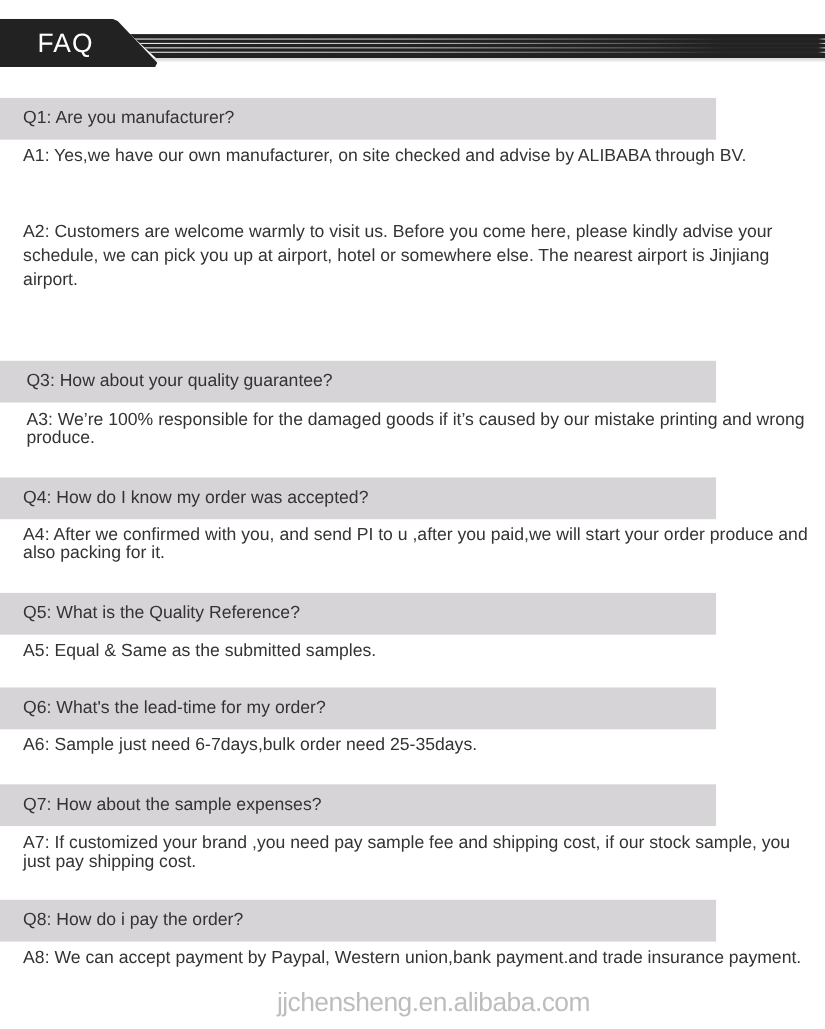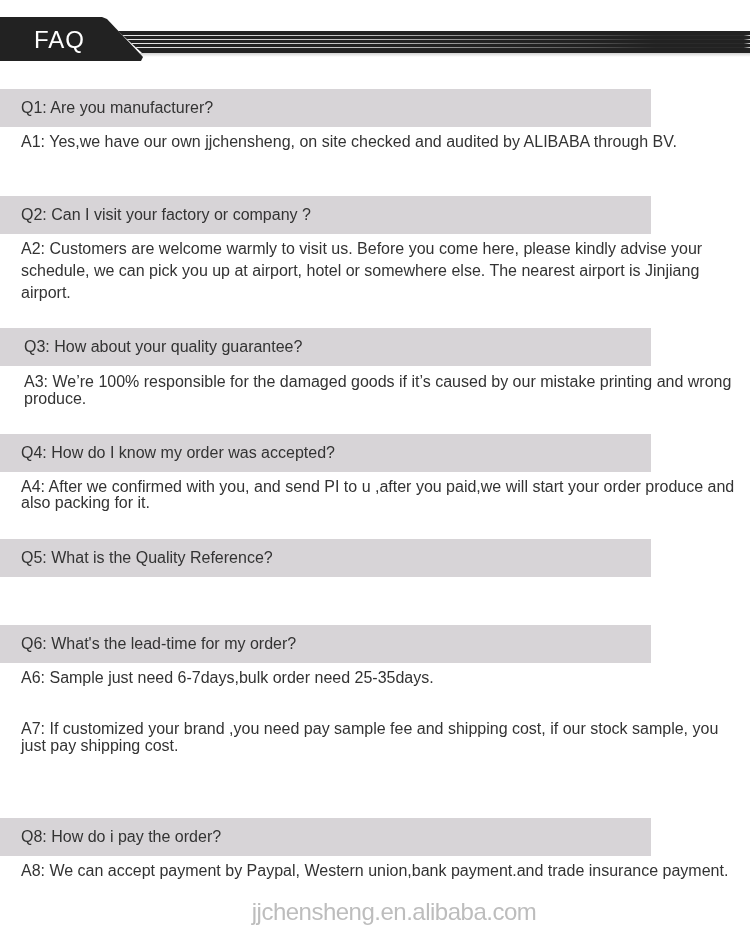--- a/index.html
+++ b/index.html
@@ -62,48 +62,49 @@
     <div class="stripe" style="top:12px"></div>
     <div class="stripe" style="top:16px"></div>
   </div>
   <div class="stripe-shadow"></div>
   <div class="faq-tab"></div>
   <div class="faq-title">FAQ</div>
 </div>
 
 <div class="qa" style="top:89px">
   <div class="q-band">Q1: Are you manufacturer?</div>
-  <div class="a-text">A1: Yes,we have our own jjchensheng, on site checked and audited by ALIBABA through BV.</div>
+  <div class="a-text">A1: Yes,we have our own manufacturer, on site checked and advise by ALIBABA through BV.</div>
 </div>
 
 <div class="qa" style="top:196px">
-  <div class="q-band">Q2: Can I visit your factory or company ?</div>
   <div class="a-text">A2: Customers are welcome warmly to visit us. Before you come here, please kindly advise your schedule, we can pick you up at airport, hotel or somewhere else. The nearest airport is Jinjiang airport.</div>
 </div>
 
 <div class="qa" style="top:328px">
   <div class="q-band" style="padding-left:24px">Q3: How about your quality guarantee?</div>
   <div class="a-text tight" style="padding-left:24px">A3: We’re 100% responsible for the damaged goods if it’s caused by our mistake printing and wrong produce.</div>
 </div>
 
 <div class="qa" style="top:434px">
   <div class="q-band">Q4: How do I know my order was accepted?</div>
   <div class="a-text tight" style="line-height:16px">A4: After we confirmed with you, and send PI to u ,after you paid,we will start your order produce and also packing for it.</div>
 </div>
 
 <div class="qa" style="top:539px">
   <div class="q-band">Q5: What is the Quality Reference?</div>
+  <div class="a-text">A5: Equal &amp; Same as the submitted samples.</div>
 </div>
 
 <div class="qa" style="top:625px">
   <div class="q-band">Q6: What's the lead-time for my order?</div>
   <div class="a-text">A6: Sample just need 6-7days,bulk order need 25-35days.</div>
 </div>
 
 <div class="qa" style="top:713px">
+  <div class="q-band">Q7: How about the sample expenses?</div>
   <div class="a-text tight">A7: If customized your brand ,you need pay sample fee and shipping cost, if our stock sample, you just pay shipping cost.</div>
 </div>
 
 <div class="qa" style="top:818px">
   <div class="q-band">Q8: How do i pay the order?</div>
   <div class="a-text">A8: We can accept payment by Paypal, Western union,bank payment.and trade insurance payment.</div>
 </div>
 
 <div class="watermark">jjchensheng.en.alibaba.com</div>
 

